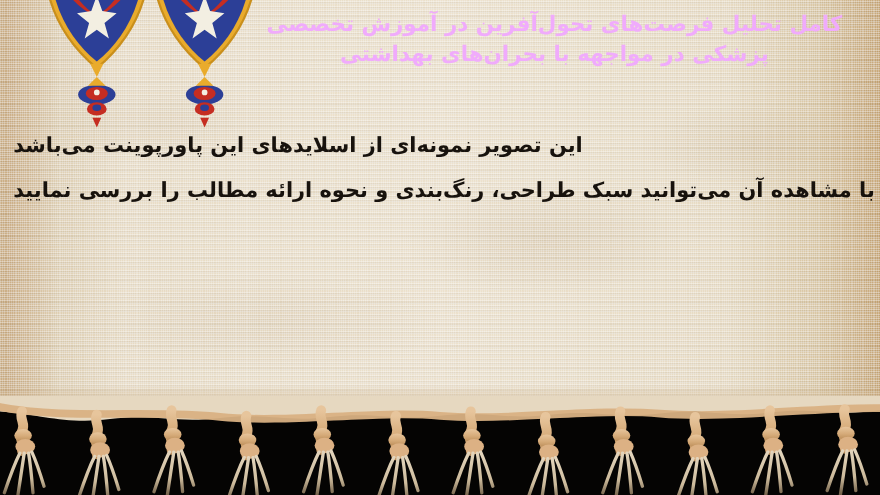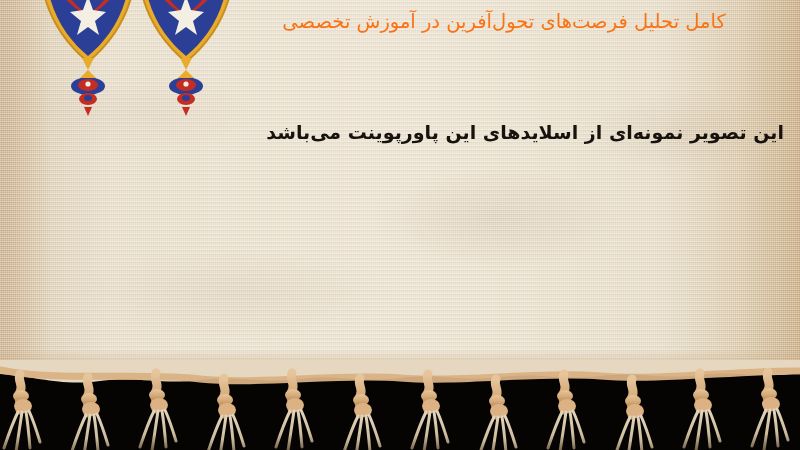--- a/index.html
+++ b/index.html
@@ -82,33 +82,33 @@
   
   .title-block {
     position: absolute;
     right: 16px;
     top: 8px;
     width: 560px;
     text-align: center;
     direction: rtl;
   }
   .title-line {
-    color: #f97316;
+    color: #f0abfc;
     font-size: 19.5px;
-    font-weight: 400;
+    font-weight: 700;
     line-height: 27px;
     letter-spacing: 0px;
     white-space: nowrap;
   }
   .body-block {
     position: absolute;
-    right: 16px;
+    right: 4px;
     top: 112px;
     width: 784px;
-    text-align: right;
+    text-align: left;
     direction: rtl;
     margin-left: 17px;
   }
   .body-line {
     color: #17120d;
     font-size: 19px;
     font-weight: 600;
     line-height: 41px;
     white-space: nowrap;
   }
@@ -198,24 +198,26 @@
         <circle cx="52" cy="118" r="2.6" fill="#f3efe2"></circle>
         <ellipse cx="52" cy="133" rx="9" ry="6" fill="#c52d22"></ellipse>
         <ellipse cx="52" cy="132" rx="4" ry="3" fill="#2c3f97"></ellipse>
         <path d="M48 141 L52 150 L56 141 Z" fill="#c52d22"></path>
       </g>
     </svg>
   </div>
 
   <div class="title-block">
     <div class="title-line">کامل تحلیل فرصت‌های تحول‌آفرین در آموزش تخصصی</div>
+    <div class="title-line">پزشکی در مواجهه با بحران‌های بهداشتی</div>
   </div>
 
   <div class="body-block">
     <div class="body-line">این تصویر نمونه‌ای از اسلایدهای این پاورپوینت می‌باشد</div>
+    <div class="body-line">با مشاهده آن می‌توانید سبک طراحی، رنگ‌بندی و نحوه ارائه مطالب را بررسی نمایید</div>
   </div>
 
   <div class="black-floor"></div>
 
   <div class="fringe-band">
     <svg width="800" height="90" viewBox="0 0 800 90" aria-hidden="true">
       <defs>
         <linearGradient id="cord" x1="0" y1="0" x2="0" y2="1">
           <stop offset="0%" stop-color="#e7c59c"></stop>
           <stop offset="55%" stop-color="#d5aa78"></stop>

